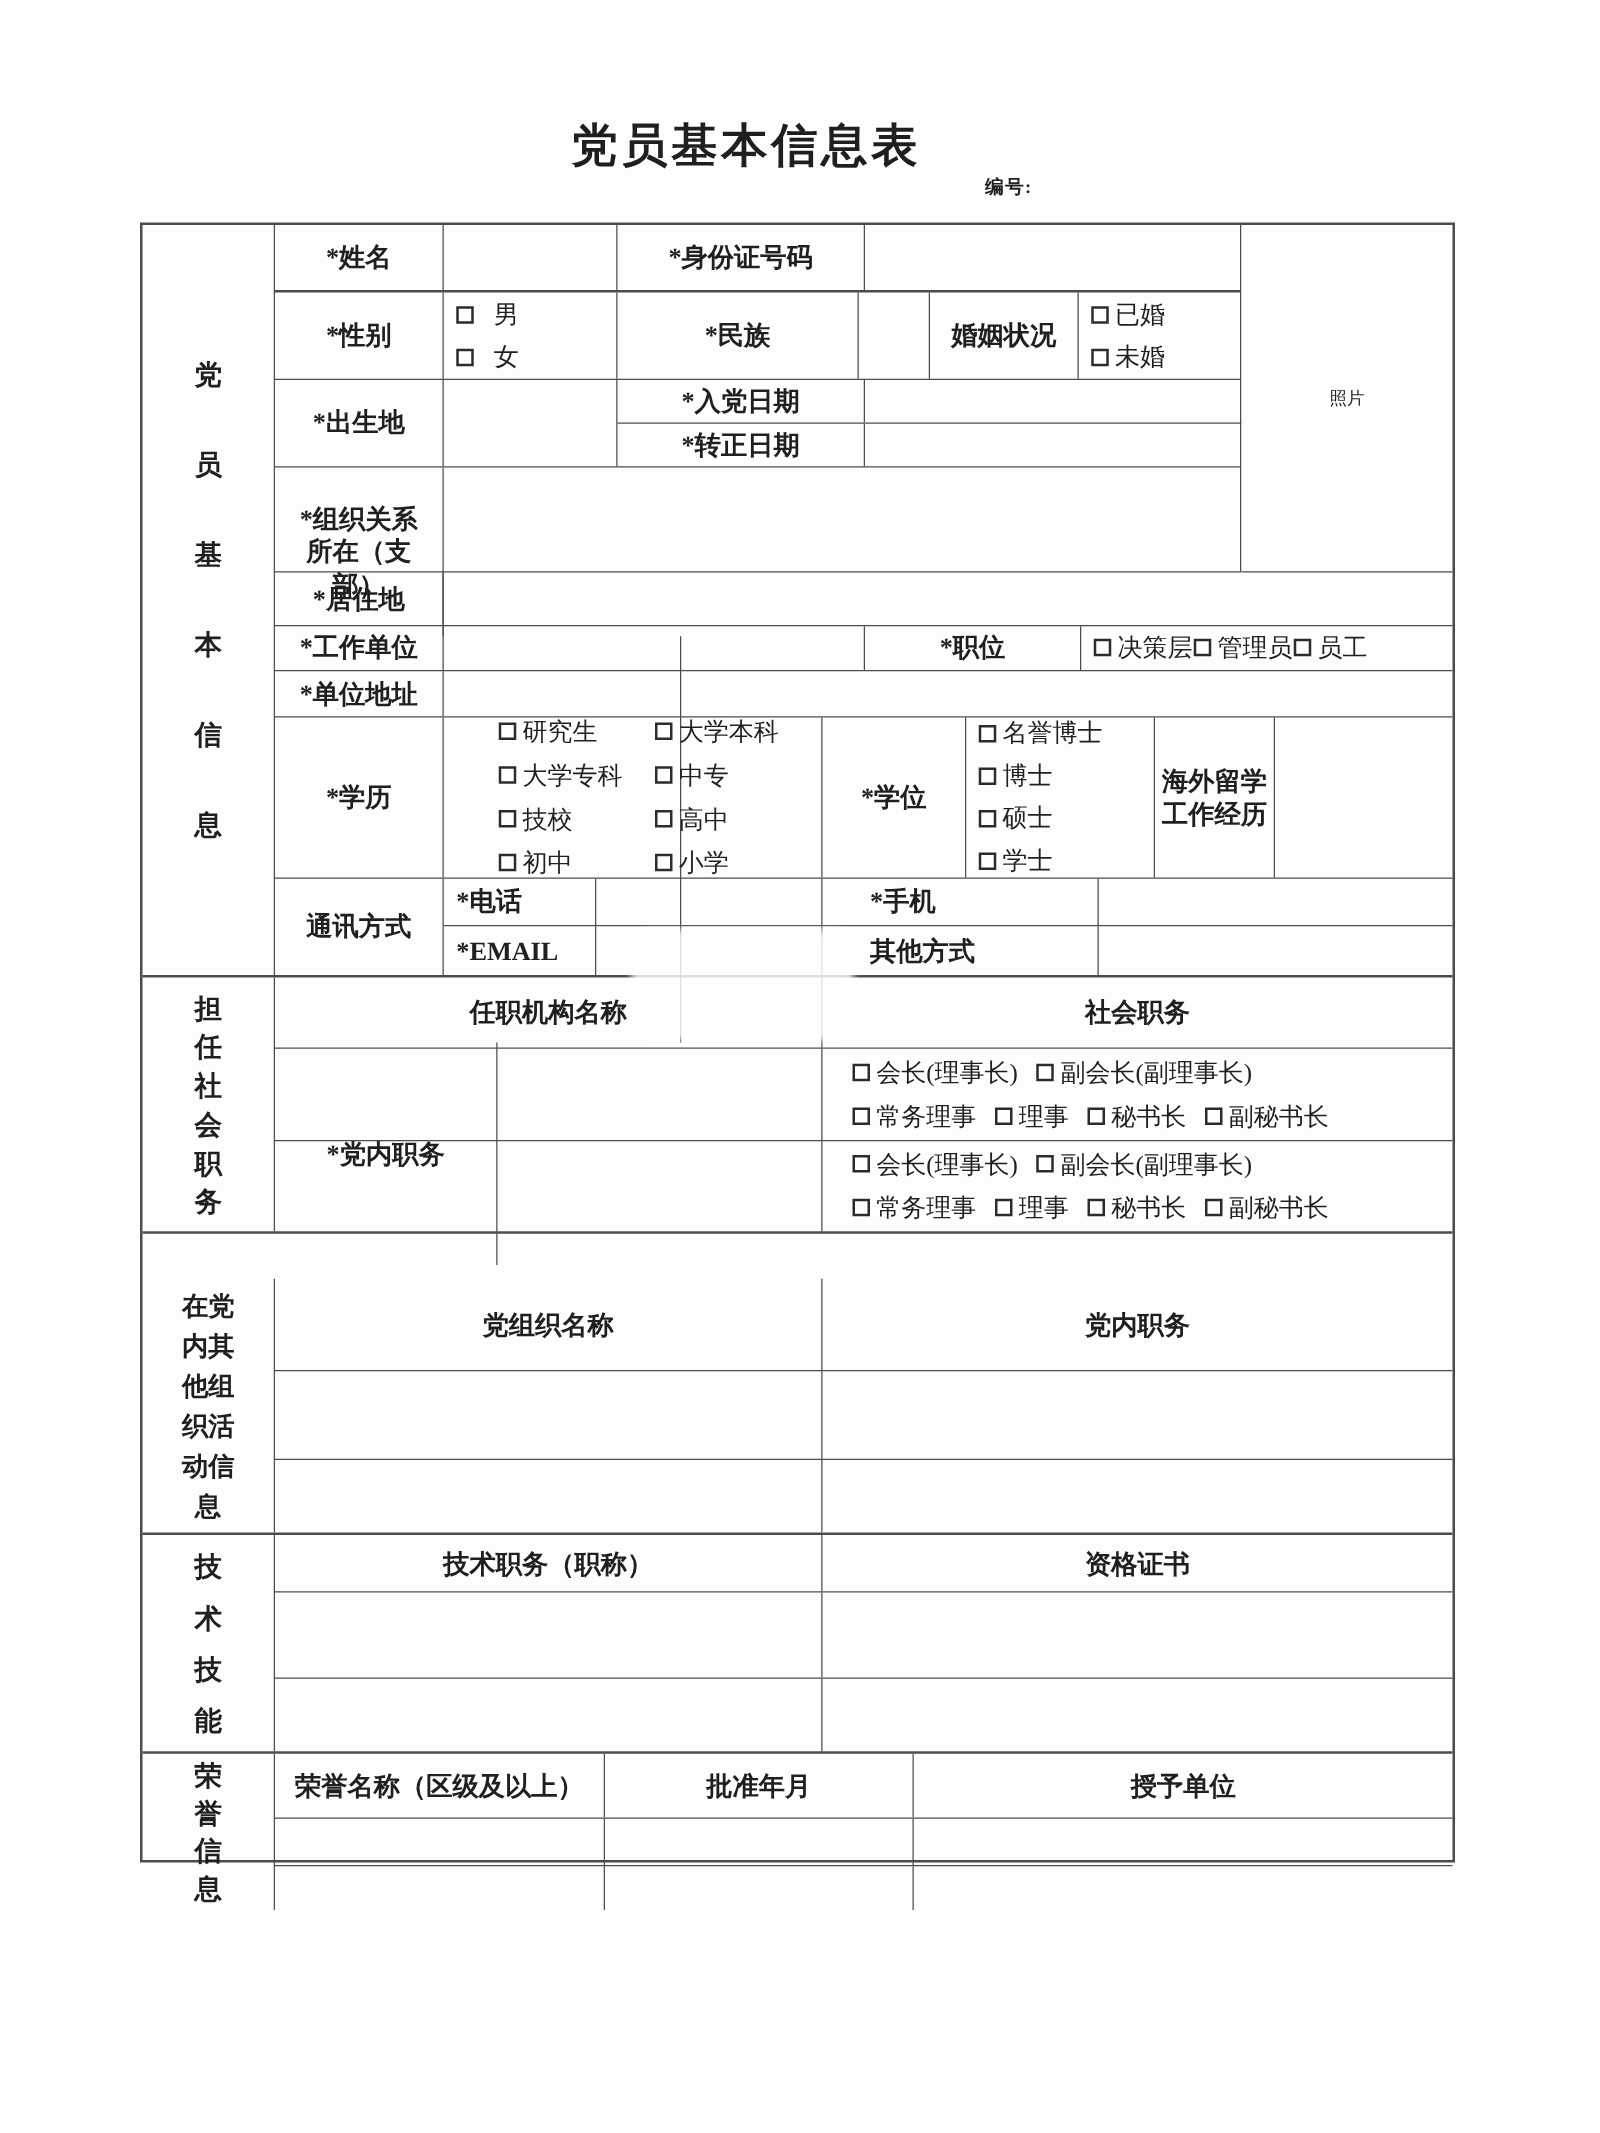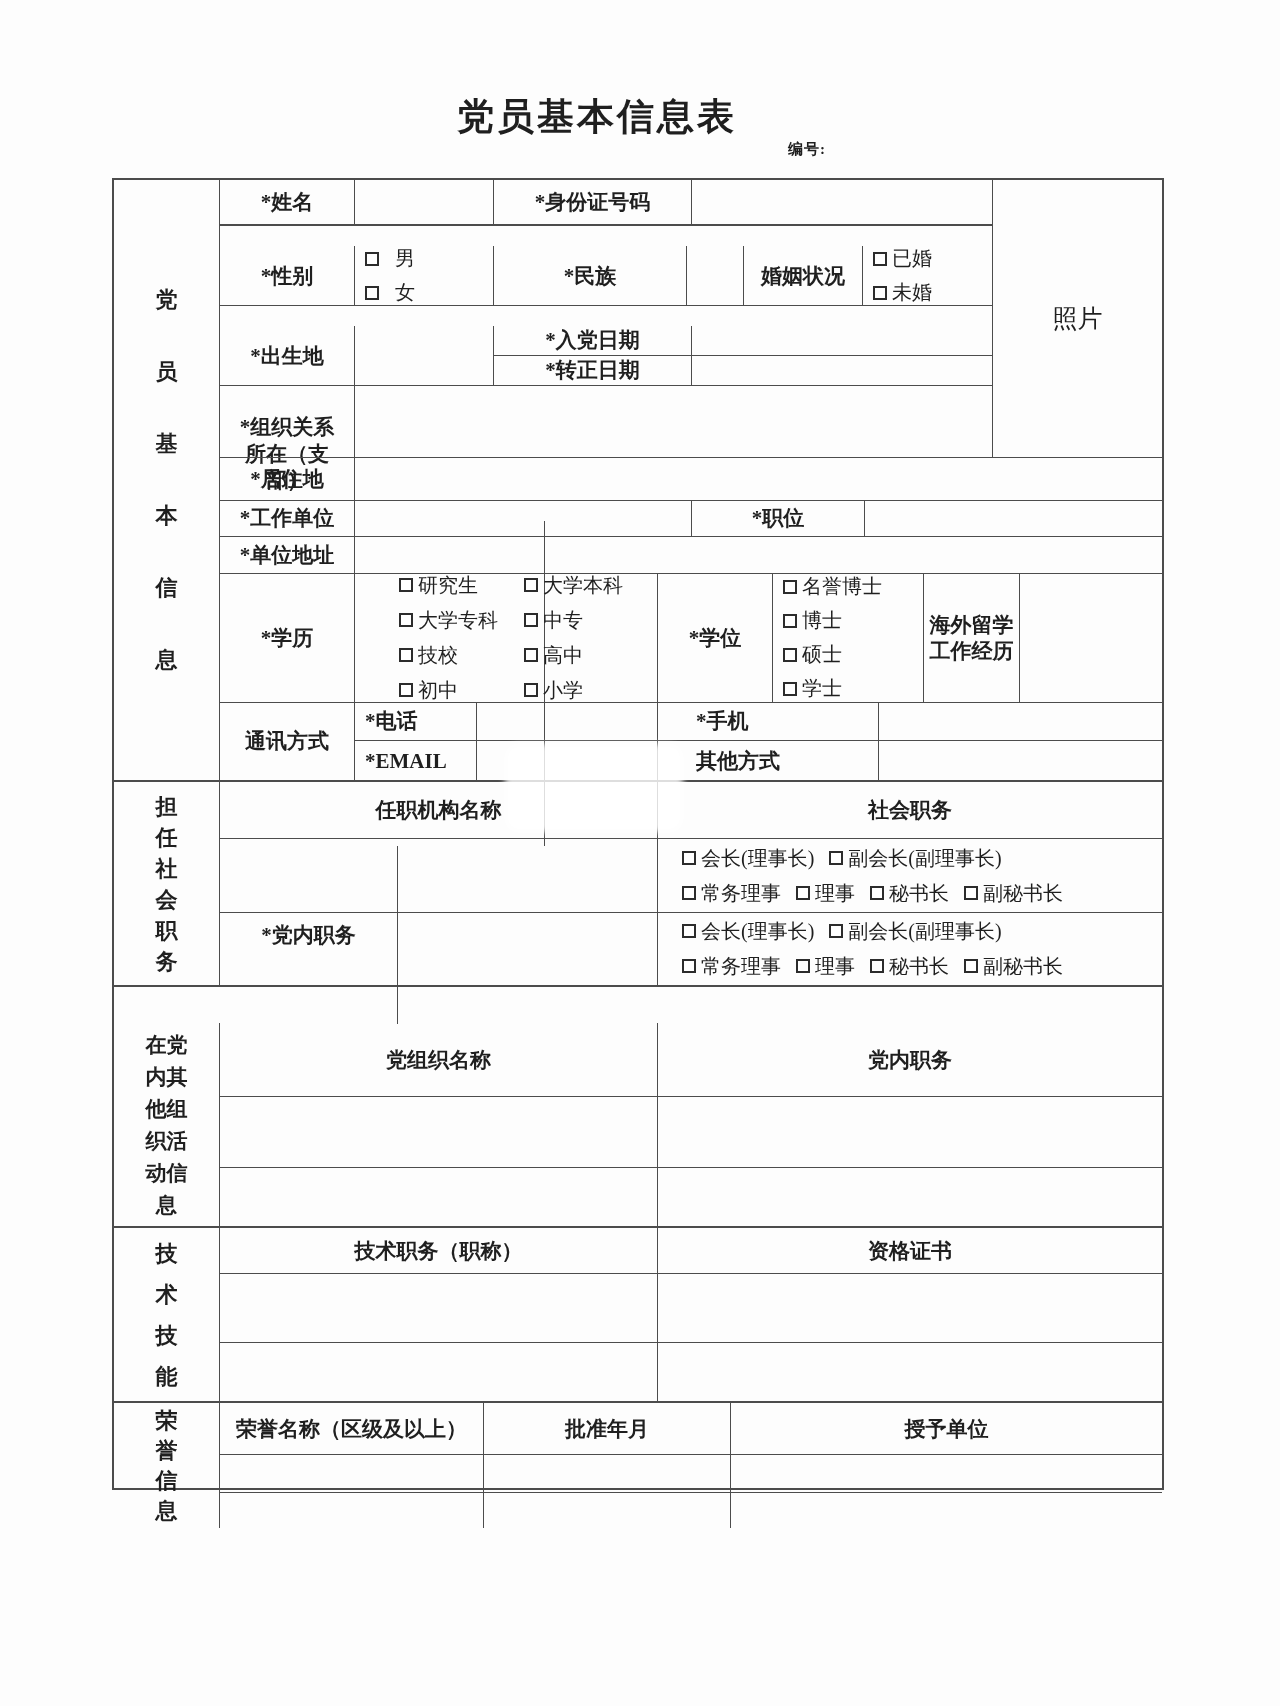--- a/index.html
+++ b/index.html
@@ -38,21 +38,21 @@
     border-right:1px solid var(--bc);box-sizing:border-box;
     display:flex;align-items:center;justify-content:center;text-align:center;
     min-width:0;overflow:hidden;
   }
   .c.last{border-right:none;}
   .c.la{justify-content:flex-start;text-align:left;}
   .lbl{font-weight:bold;white-space:pre-line;line-height:1.25;}
   .stack{display:flex;flex-direction:column;box-sizing:border-box;min-width:0;}
   .s1top{display:flex;height:277px;}
   .s1grid{width:773px;flex:0 0 773px;display:flex;flex-direction:column;border-right:1px solid var(--bc);box-sizing:border-box;}
-  .photo{flex:1;display:flex;align-items:center;justify-content:center;font-size:25px;}
+  .photo{flex:1;display:flex;align-items:center;justify-content:center;font-size:14px;}
   .vlab-basic{line-height:72px;}
   .vlab-social{line-height:31px;}
   .vlab-party{line-height:32px;font-size:21px;}
   .vlab-skill{line-height:41px;}
   .vlab-honor{line-height:30px;}
   
   .cb{
     display:inline-block;width:14px;height:14px;flex:0 0 14px;
     border:2px solid #2c2c2c;margin-right:5px;background:#fff;box-sizing:border-box;
   }
@@ -81,21 +81,21 @@
   .w499{width:499px;flex:0 0 499px;} .w325{width:325px;flex:0 0 325px;}
   .w178{width:178px;flex:0 0 178px;} .w811{width:811px;flex:0 0 811px;}
   .w337{width:337px;flex:0 0 337px;} .w173{width:173px;flex:0 0 173px;}
   .w303{width:303px;flex:0 0 303px;} .w115{width:115px;flex:0 0 115px;}
   .w151{width:151px;flex:0 0 151px;} .w96{width:96px;flex:0 0 96px;}
   .w146{width:146px;flex:0 0 146px;} .w122{width:122px;flex:0 0 122px;}
   .w181{width:181px;flex:0 0 181px;} .w221{width:221px;flex:0 0 221px;} .w438{width:438px;flex:0 0 438px;}
   .w264{width:264px;flex:0 0 264px;} .w247{width:247px;flex:0 0 247px;}
   .grow{flex:1;}
   
-  .h54{height:54px;} .h70{height:70px;margin-top:20px;} .h35{height:35px;} .h83{height:83px;flex-direction:column;}
+  .h54{height:54px;} .h70{height:70px;} .h35{height:35px;} .h83{height:83px;flex-direction:column;}
   .h43{height:43px;} .h37{height:37px;} .h130{height:130px;} .h39{height:39px;}
   .h58{height:58px;} .h74{height:74px;} .h73{height:73px;}
   .h75{height:75px;} .h71{height:71px;} .h59{height:59px;}
   .h47{height:47px;} .h69{height:69px;}
   .h52{height:52px;} .h38{height:38px;} .h35b{height:35px;}
   .pl10{padding-left:10px;} .pl38{padding-left:38px;}
 </style>
 </head>
 <body>
 
@@ -183,20 +183,34 @@
 
       <div class="row h43">
         <div class="c w135 lbl">*居住地</div>
         <div class="c grow last"></div>
       </div>
 
       <div class="row h37">
         <div class="c w135 lbl">*工作单位</div>
         <div class="c w337"></div>
         <div class="c w173 lbl">*职位</div>
+        <div class="c grow last la pl10 tight">
+          <span class="opt">
+              <span class="cb"></span>
+              <span>决策层</span>
+            </span>
+          <span class="opt">
+              <span class="cb"></span>
+              <span>管理员</span>
+            </span>
+          <span class="opt">
+              <span class="cb"></span>
+              <span>员工</span>
+            </span>
+        </div>
       </div>
 
       <div class="row h37">
         <div class="c w135 lbl">*单位地址</div>
         <div class="c grow last"></div>
       </div>
 
       <div class="row h130">
         <div class="c w135 lbl">*学历</div>
         <div class="c w303 edugrid" style="display:grid;">

